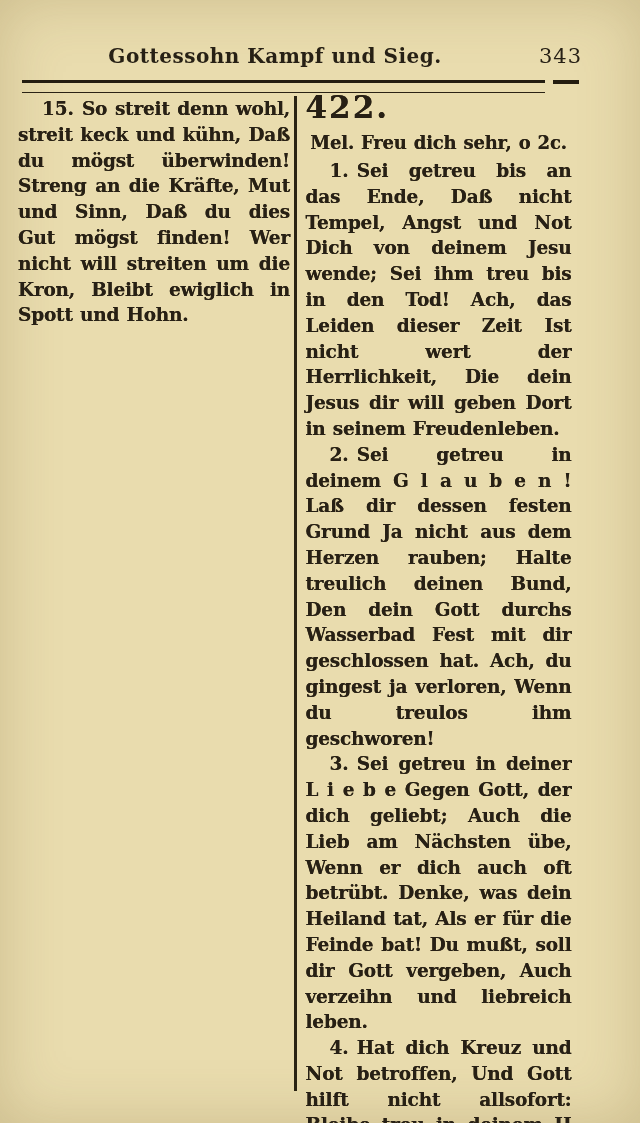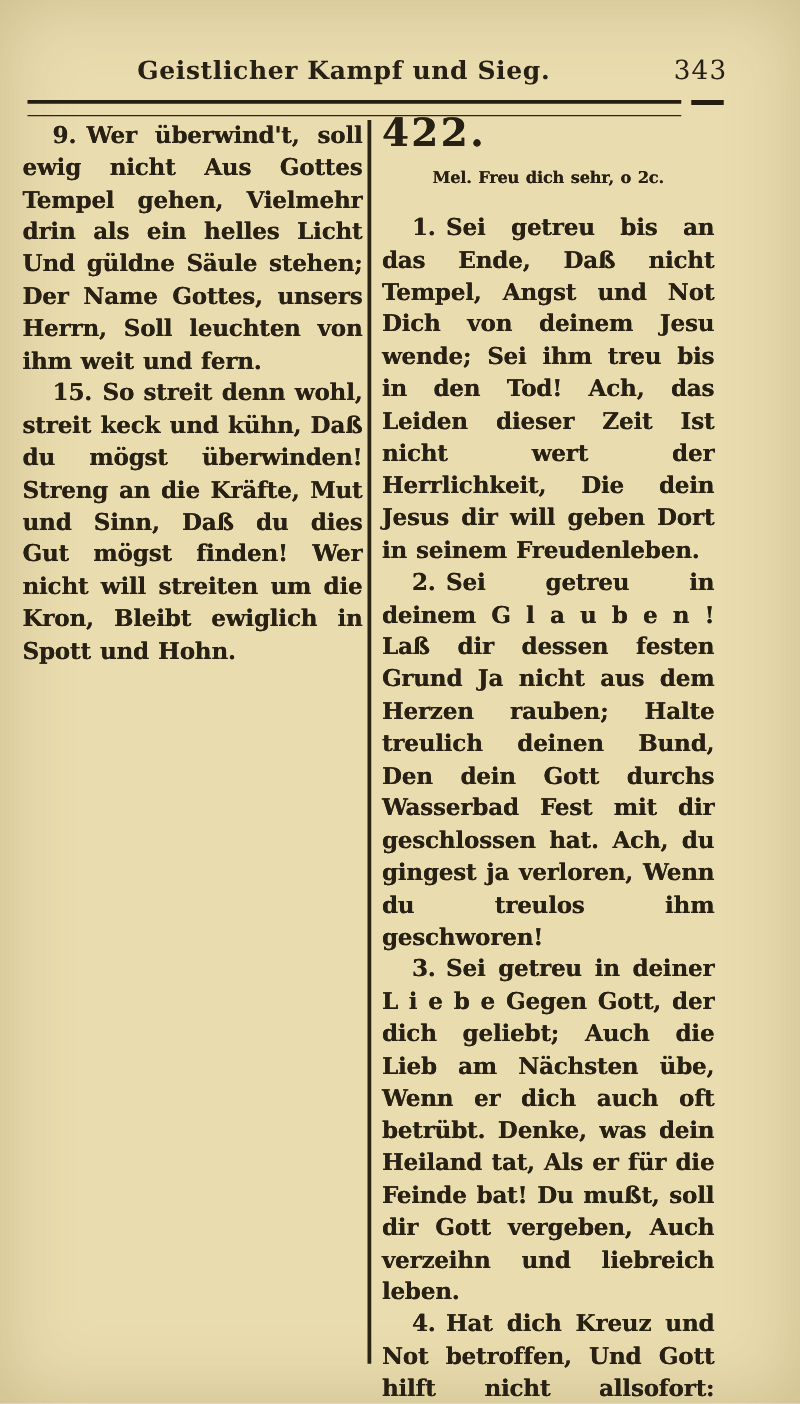--- a/index.html
+++ b/index.html
@@ -58,43 +58,42 @@
   .col.right{width:266px;padding-left:9px;}
   p{margin:0;}
   p.verse{text-indent:1.3em;}
   .vnum{margin-right:0.45em;}
   
   .hymn-number{
     text-align:left;font-size:31px;font-weight:700;
     letter-spacing:2px;line-height:34px;margin-top:-6px;
   }
   .melody{
-    text-align:center;font-size:13px;font-weight:700;
-    line-height:26px;margin-top:6px;margin-bottom:14px;white-space:nowrap;
+    text-align:center;font-size:18px;font-weight:700;
+    line-height:26px;margin-top:6px;margin-bottom:2px;white-space:nowrap;
   }
 </style>
 </head>
 <body>
 
 <div class="page">
 
   <div class="header">
-    <div class="header-title">Geistlicher Kampf und Sieg.</div>
+    <div class="header-title">Gottessohn Kampf und Sieg.</div>
     <div class="page-number">343</div>
   </div>
 
   <div class="rule-double"></div>
   <div class="rule-dash"></div>
 
   <div class="columns">
 
     <div class="col left">
 
 
-      <p class="verse"><span class="vnum">9.</span><span class="vtext">Wer überwind't, soll ewig nicht Aus Gottes Tempel gehen, Vielmehr drin als ein helles Licht Und güldne Säule stehen; Der Name Gottes, unsers Herrn, Soll leuchten von ihm weit und fern.</span></p>
 
 
       <p class="verse"><span class="vnum">15.</span><span class="vtext">So streit denn wohl, streit keck und kühn, Daß du mögst überwinden! Streng an die Kräfte, Mut und Sinn, Daß du dies Gut mögst finden! Wer nicht will streiten um die Kron, Bleibt ewiglich in Spott und Hohn.</span></p>
 
     </div>
 
     <div class="divider"></div>
 
     <div class="col right">
       <div class="hymn-number">422.</div>

